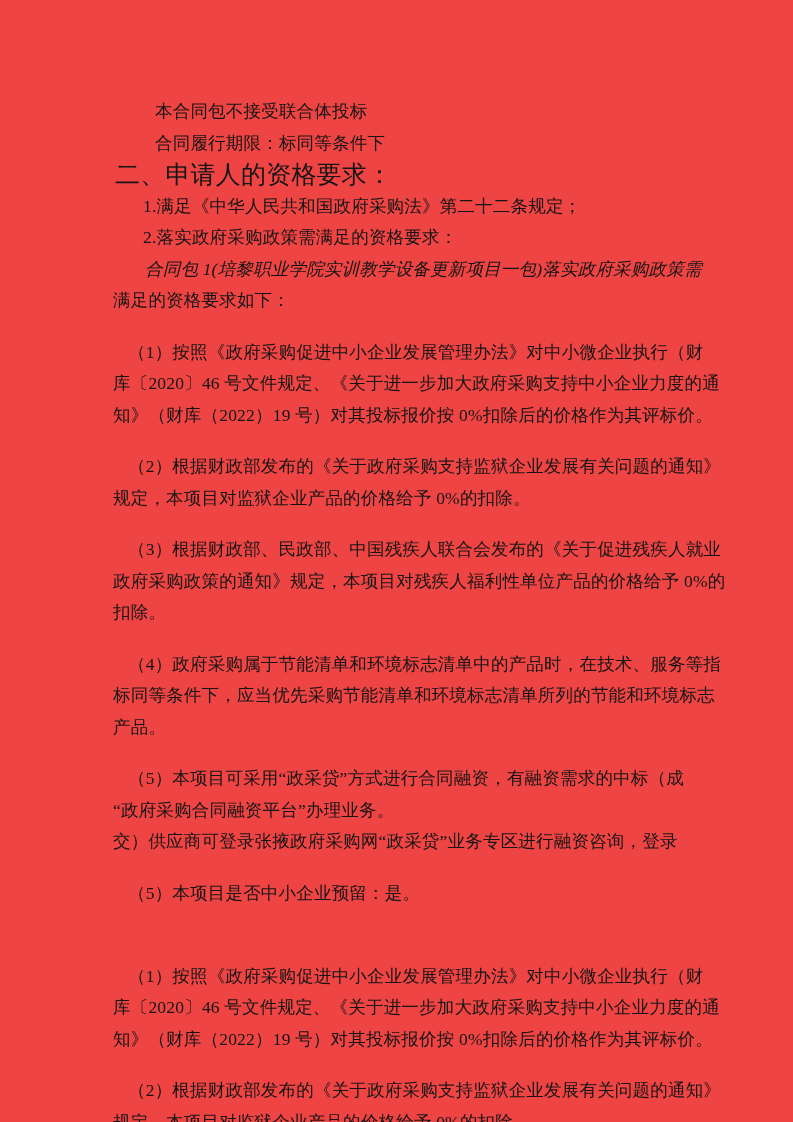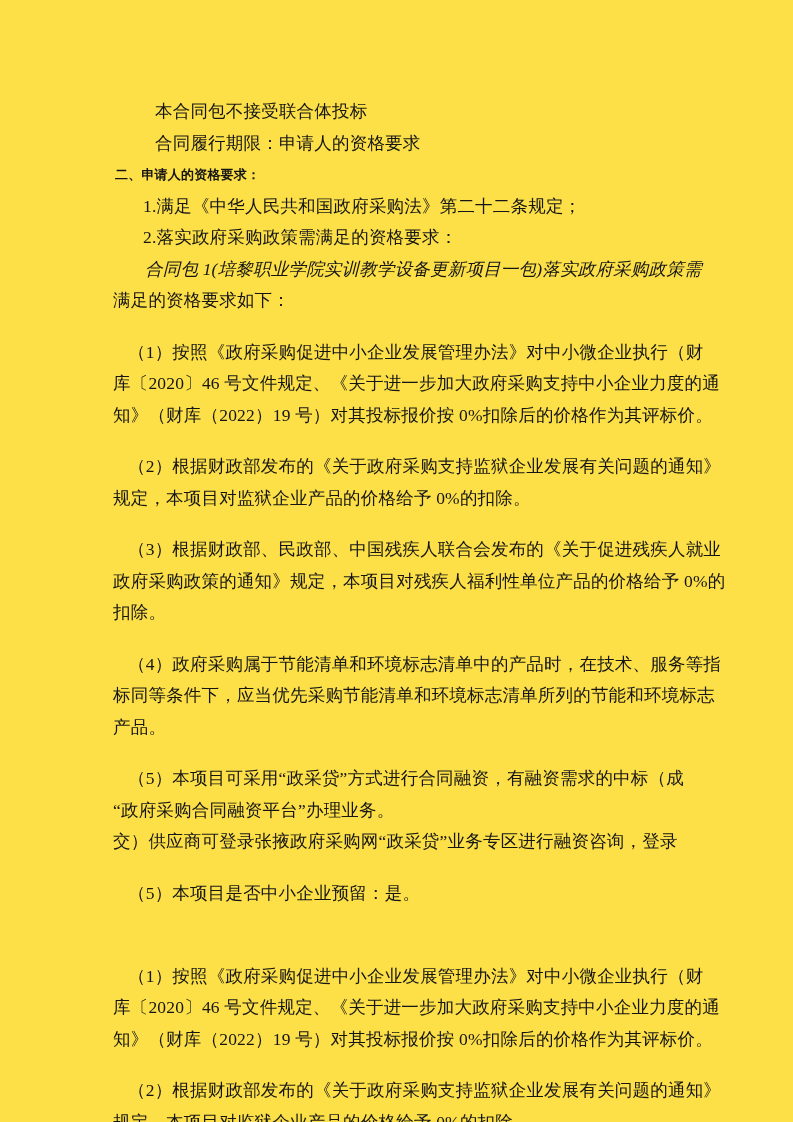--- a/index.html
+++ b/index.html
@@ -5,21 +5,21 @@
   html, body {
     margin: 0;
     padding: 0;
     background: #ffffff;
   }
   .page {
     position: relative;
     width: 793px;
     height: 1122px;
     margin: 0;
-    background: #fde047;
+    background: #ef4444;
     box-sizing: border-box;
     padding: 96px 98px 0 113px;
     font-family: "Liberation Serif", "DejaVu Serif", serif;
     font-size: 17.5px;
     color: #151515;
     overflow: hidden;
   }
   .para { margin: 0; padding: 0; }
   .line {
     display: block;
@@ -29,36 +29,36 @@
     letter-spacing: 0.2px;
   }
   
   .para.indent-lg   .line.first { text-indent: 42px; }
   .para.indent-num  .line.first { text-indent: 30px; }
   .para.indent-body .line.first { text-indent: 32px; font-style: italic; }
   .para.indent-paren .line.first { text-indent: 15px; margin-top: 20px; }
   .para.flush .line { text-indent: 0; }
   .para.heading .line {
     font-family: "Liberation Sans", "DejaVu Sans", sans-serif;
-    font-weight: 700;
-    font-size: 13px;
+    font-weight: 400;
+    font-size: 25px;
     text-indent: 2px;
   }
   .para.spacer .line { height: 31.5px; }
 </style>
 </head>
 <body>
 
 <div class="page">
   <div id="doc-body">
       <div class="para indent-lg">
         <span class="line first">本合同包不接受联合体投标</span>
       </div>
       <div class="para indent-lg">
-        <span class="line first">合同履行期限：申请人的资格要求</span>
+        <span class="line first">合同履行期限：标同等条件下</span>
       </div>
       <div class="para heading">
         <span class="line first">二、申请人的资格要求：</span>
       </div>
       <div class="para indent-num">
         <span class="line first">1.满足《中华人民共和国政府采购法》第二十二条规定；</span>
       </div>
       <div class="para indent-num">
         <span class="line first">2.落实政府采购政策需满足的资格要求：</span>
       </div>

